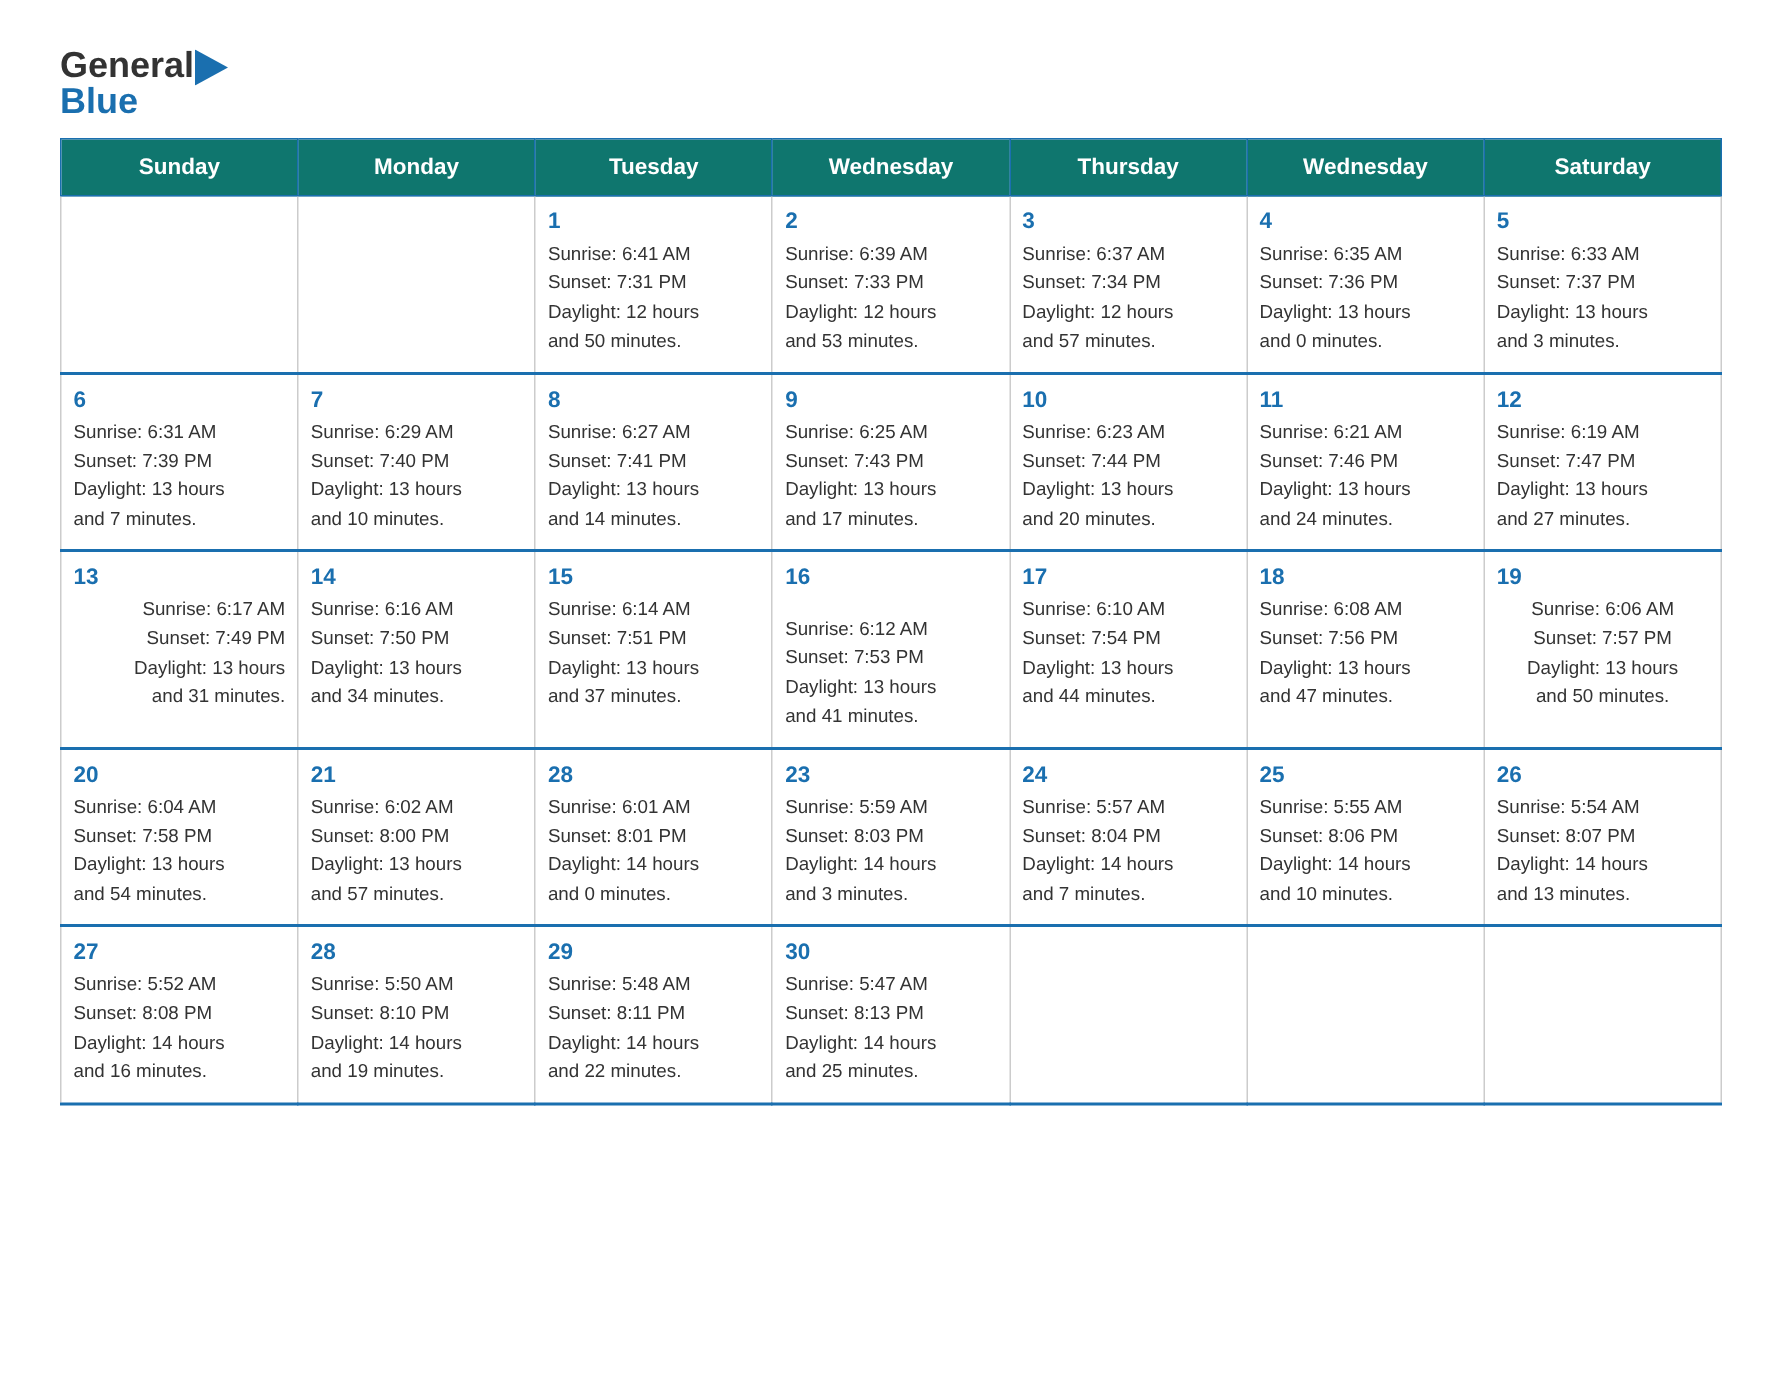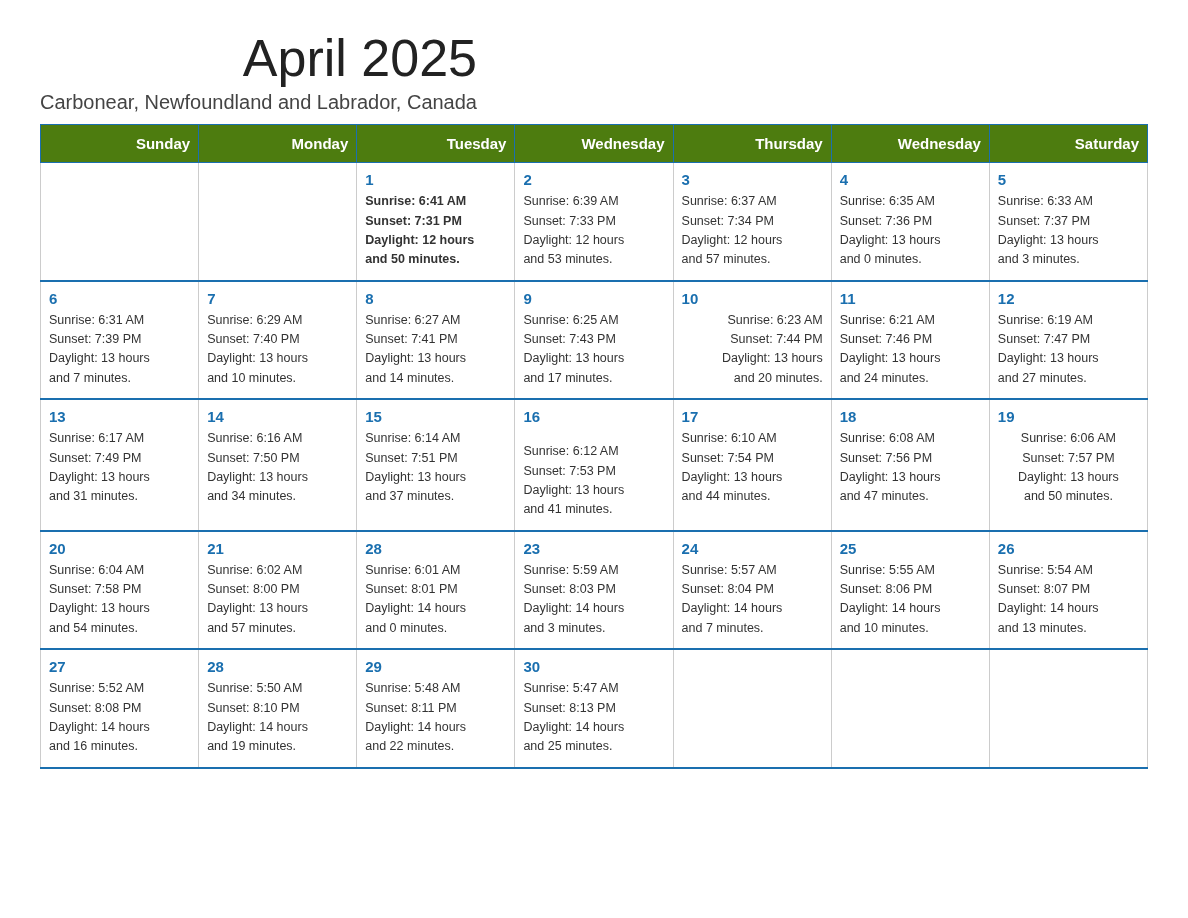--- a/index.html
+++ b/index.html
@@ -29,26 +29,26 @@
       font-size: 20px;
       color: #444;
       margin-top: 4px;
     }
     .calendar {
       width: 100%;
       border-collapse: collapse;
       margin-top: 10px;
     }
     .calendar thead tr th {
-      background-color: #4d7c0f;
+      background-color: #0f766e;
       color: #fff;
       padding: 10px 8px;
       font-size: 15px;
       font-weight: bold;
-      text-align: right;
+      text-align: center;
       border: 1px solid #1a6faf;
     }
     .calendar tbody tr td {
       vertical-align: top;
       padding: 8px 8px 10px 8px;
       border: 1px solid #ccc;
       font-size: 13px;
       color: #333;
       width: 14.28%;
       min-height: 100px;
@@ -77,23 +77,30 @@
     }
     .logo-row {
       display: flex;
       align-items: center;
     }
   </style>
 </head>
 <body>
 
 <div class="header-area">
-  <div class="title-area">
-    <div class="month-title">April 2025</div>
-    <div class="location-title">Carbonear, Newfoundland and Labrador, Canada</div>
+  <div class="logo-wrapper">
+    <div class="logo-row">
+      <span style="font-size:24px;font-weight:bold;color:#333;">General</span>
+      <svg width="22" height="24" viewBox="0 0 22 24" style="margin-left:1px;margin-top:2px;">
+        <polygon points="0,0 22,12 0,24" fill="#1a6faf"></polygon>
+      </svg>
+    </div>
+    <div style="margin-top:-4px;margin-left:0px;">
+      <span style="font-size:24px;font-weight:bold;color:#1a6faf;">Blue</span>
+    </div>
   </div>
 </div>
 
 <table class="calendar">
   <thead>
     <tr>
       <th>Sunday</th>
       <th>Monday</th>
       <th>Tuesday</th>
       <th>Wednesday</th>
@@ -101,21 +108,21 @@
       <th>Wednesday</th>
       <th>Saturday</th>
     </tr>
   </thead>
   <tbody id="calendar-body">
   <tr>
         <td class="empty"></td>
         <td class="empty"></td>
         <td>
           <div class="day-number">1</div>
-          <div class="day-detail" style="white-space: pre-line; font-weight: bold;">Sunrise: 6:41 AM
+          <div class="day-detail" style="white-space: pre-line;">Sunrise: 6:41 AM
 Sunset: 7:31 PM
 Daylight: 12 hours
 and 50 minutes.</div>
         </td>
         <td>
           <div class="day-number">2</div>
           <div class="day-detail" style="white-space: pre-line;">Sunrise: 6:39 AM
 Sunset: 7:33 PM
 Daylight: 12 hours
 and 53 minutes.</div>
@@ -166,21 +173,21 @@
         </td>
         <td>
           <div class="day-number">9</div>
           <div class="day-detail" style="white-space: pre-line;">Sunrise: 6:25 AM
 Sunset: 7:43 PM
 Daylight: 13 hours
 and 17 minutes.</div>
         </td>
         <td>
           <div class="day-number">10</div>
-          <div class="day-detail" style="white-space: pre-line; text-align: right;">Sunrise: 6:23 AM
+          <div class="day-detail" style="white-space: pre-line;">Sunrise: 6:23 AM
 Sunset: 7:44 PM
 Daylight: 13 hours
 and 20 minutes.</div>
         </td>
         <td>
           <div class="day-number">11</div>
           <div class="day-detail" style="white-space: pre-line;">Sunrise: 6:21 AM
 Sunset: 7:46 PM
 Daylight: 13 hours
 and 24 minutes.</div>
@@ -189,21 +196,21 @@
           <div class="day-number">12</div>
           <div class="day-detail" style="white-space: pre-line;">Sunrise: 6:19 AM
 Sunset: 7:47 PM
 Daylight: 13 hours
 and 27 minutes.</div>
         </td>
       </tr>
       <tr>
         <td>
           <div class="day-number">13</div>
-          <div class="day-detail" style="white-space: pre-line;">Sunrise: 6:17 AM
+          <div class="day-detail" style="white-space: pre-line; text-align: right;">Sunrise: 6:17 AM
 Sunset: 7:49 PM
 Daylight: 13 hours
 and 31 minutes.</div>
         </td>
         <td>
           <div class="day-number">14</div>
           <div class="day-detail" style="white-space: pre-line;">Sunrise: 6:16 AM
 Sunset: 7:50 PM
 Daylight: 13 hours
 and 34 minutes.</div>

